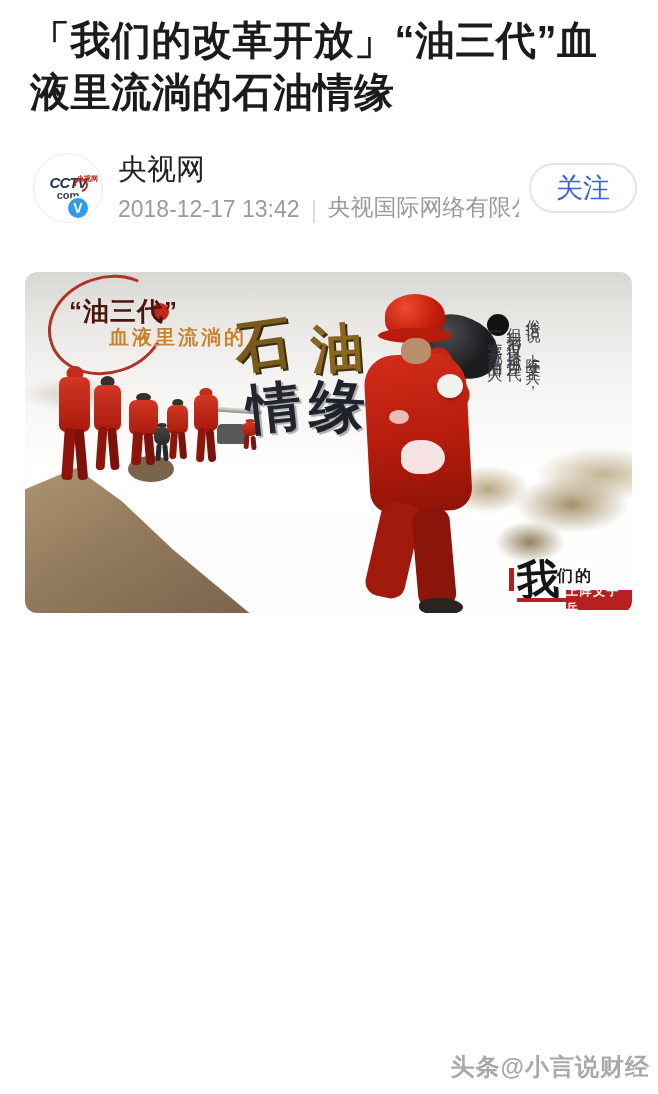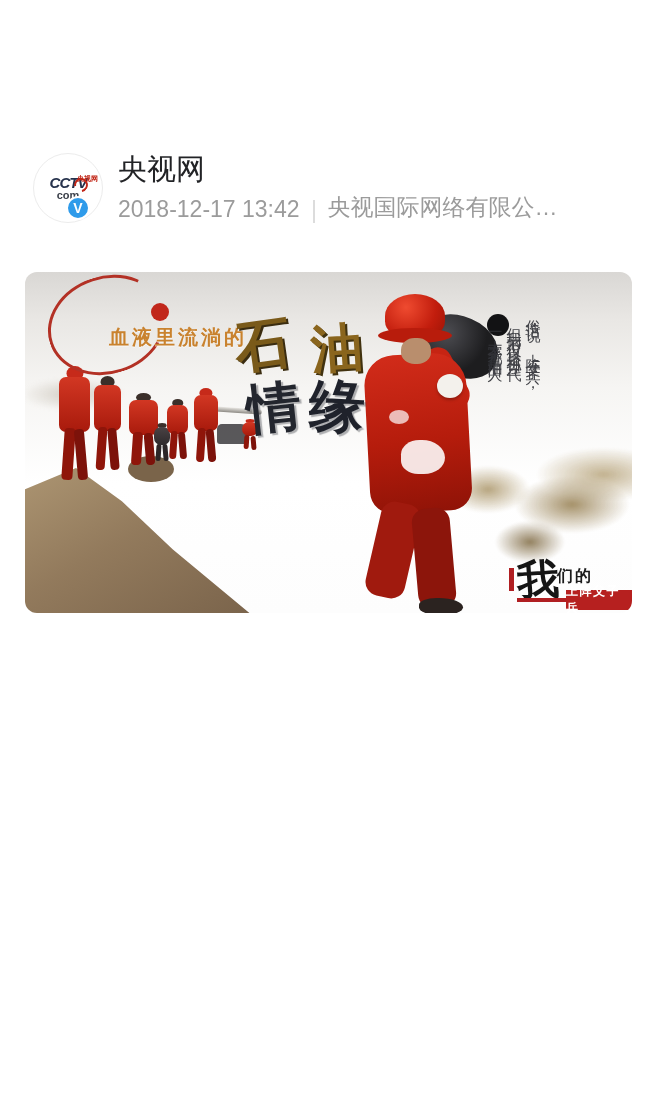--- a/index.html
+++ b/index.html
@@ -135,39 +135,41 @@
     position:absolute; right:8px; top:1051px; font-size:24px; font-weight:700;
     color:#9a9a9a; opacity:.85; letter-spacing:1px;
     text-shadow:1px 1px 0 #ffffff, -1px -1px 0 #ffffff;
   }
 </style>
 </head>
 <body>
 
 <div id="page">
 
+  <h1 class="title">「我们的改革开放」“油三代”血液里流淌的石油情缘</h1>
 
   <div class="pubrow">
     <div class="avatar">
       <div class="logo-inner">
         <span class="logo-cctv">CCTV</span>
         <span class="logo-com">com</span>
       </div>
       <i class="logo-ring"></i>
       <span class="logo-cn">央视网</span>
       <span class="vbadge">V</span>
     </div>
     <div class="pubinfo">
       <div class="pubname">央视网</div>
       <div class="pubmeta">
         <span>2018-12-17 13:42</span>
         <span class="metadiv"></span>
         <span>央视国际网络有限公…</span>
       </div>
     </div>
+    <button class="followbtn">关注</button>
   </div>
 
   <div class="hero">
     <div class="bushes-right"></div>
     <div class="bushes-left"></div>
     <div class="mudpath"></div>
     <div class="mudhole"></div>
     <div class="pipe"></div>
     <div class="vehicle"></div>
 
@@ -225,34 +227,36 @@
       <i class="mw-glove"></i>
       <i class="mw-snow1"></i>
       <i class="mw-snow2"></i>
       <i class="mw-legL"></i>
       <i class="mw-legR"></i>
       <i class="mw-boot"></i>
     </div>
 
     <i class="arc"></i>
     <i class="reddot"></i>
+    <div class="hero-tag">“油三代”</div>
     <div class="hero-sub">血液里流淌的</div>
     <span class="glyph g-shi">石</span>
     <span class="glyph g-you">油</span>
     <span class="glyph g-qing">情</span>
     <span class="glyph g-yuan">缘</span>
     <div class="vtext">
       <span>俗话说“上阵父子兵”，</span>
       <span>但我们不仅仅是祖孙三代，</span>
       <span>一大家子都是油田人</span>
     </div>
     <div class="stamp">
       <i class="stamp-tick"></i>
       <span class="stamp-big">我</span>
       <span class="stamp-rest">们的</span>
       <i class="stamp-line"></i>
       <div class="stamp-banner">上阵父子兵</div>
     </div>
   </div>
 
 
+  <div class="watermark">头条@小言说财经</div>
 
 </div>
 
 </body></html>

